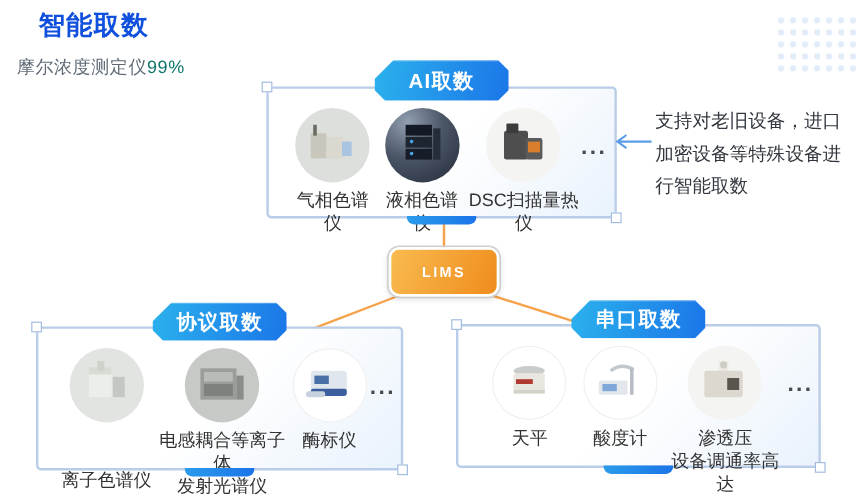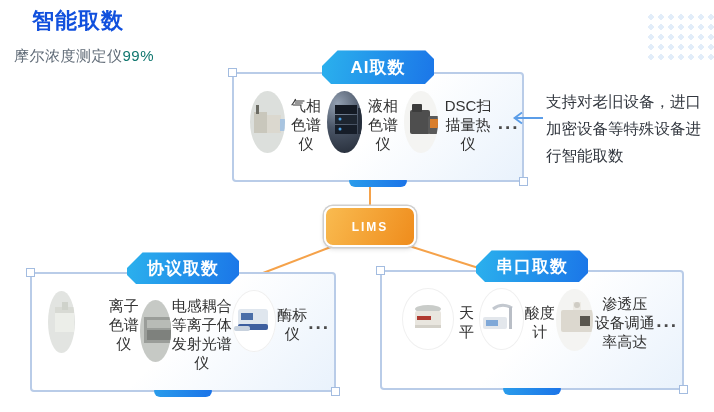--- a/index.html
+++ b/index.html
@@ -27,21 +27,21 @@
   .page-subtitle .hl { color:#0f766e; }
 
   svg.connectors { position:absolute; left:0; top:0; z-index:1; }
 
   
   .group-box {
     position:absolute; z-index:2;
     border:2px solid #b9cce8; border-radius:4px;
     background:linear-gradient(135deg, #ffffff 50%, #e9f2fc 100%);
   }
-  #box-ai       { left:222px; top:72px;  width:292px; height:110px;margin-left:10px; }
+  #box-ai       { left:222px; top:72px;  width:292px; height:110px; }
   #box-protocol { left:30px;  top:272px; width:306px; height:120px; }
   #box-serial   { left:380px; top:270px; width:304px; height:120px; }
 
   .handle {
     position:absolute; width:9px; height:9px; background:#ffffff;
     border:1.5px solid #a3bce0; z-index:4;
   }
   .handle.tl { left:-6px; top:-6px; }
   .handle.br { right:-6px; bottom:-6px; }
 
@@ -63,21 +63,21 @@
     width:58px; height:7px;
     background:linear-gradient(90deg, #2a9ceb, #1b74e8);
     border-radius:3px 3px 22px 22px;
   }
 
   .devices { display:flex; align-items:flex-start; }
   #box-ai .devices       { padding:16px 6px 0 16px; }
   #box-protocol .devices { padding:16px 4px 0 16px; }
   #box-serial .devices   { padding:16px 4px 0 20px; }
 
-  .device { display:flex; flex-direction:row; align-items:center; }
+  .device { display:flex; flex-direction:column; align-items:center; }
   #box-ai .device:nth-child(1)       { width:92px; }
   #box-ai .device:nth-child(2)       { width:92px; }
   #box-ai .device:nth-child(3)       { width:118px; }
   #box-protocol .device:nth-child(1) { width:92px;gap:33px; }
   #box-protocol .device:nth-child(2) { width:126px; }
   #box-protocol .device:nth-child(3) { width:76px;justify-content:space-between; }
   #box-serial .device:nth-child(1)   { width:90px; }
   #box-serial .device:nth-child(2)   { width:82px; }
   #box-serial .device:nth-child(3)   { width:118px; }
 

